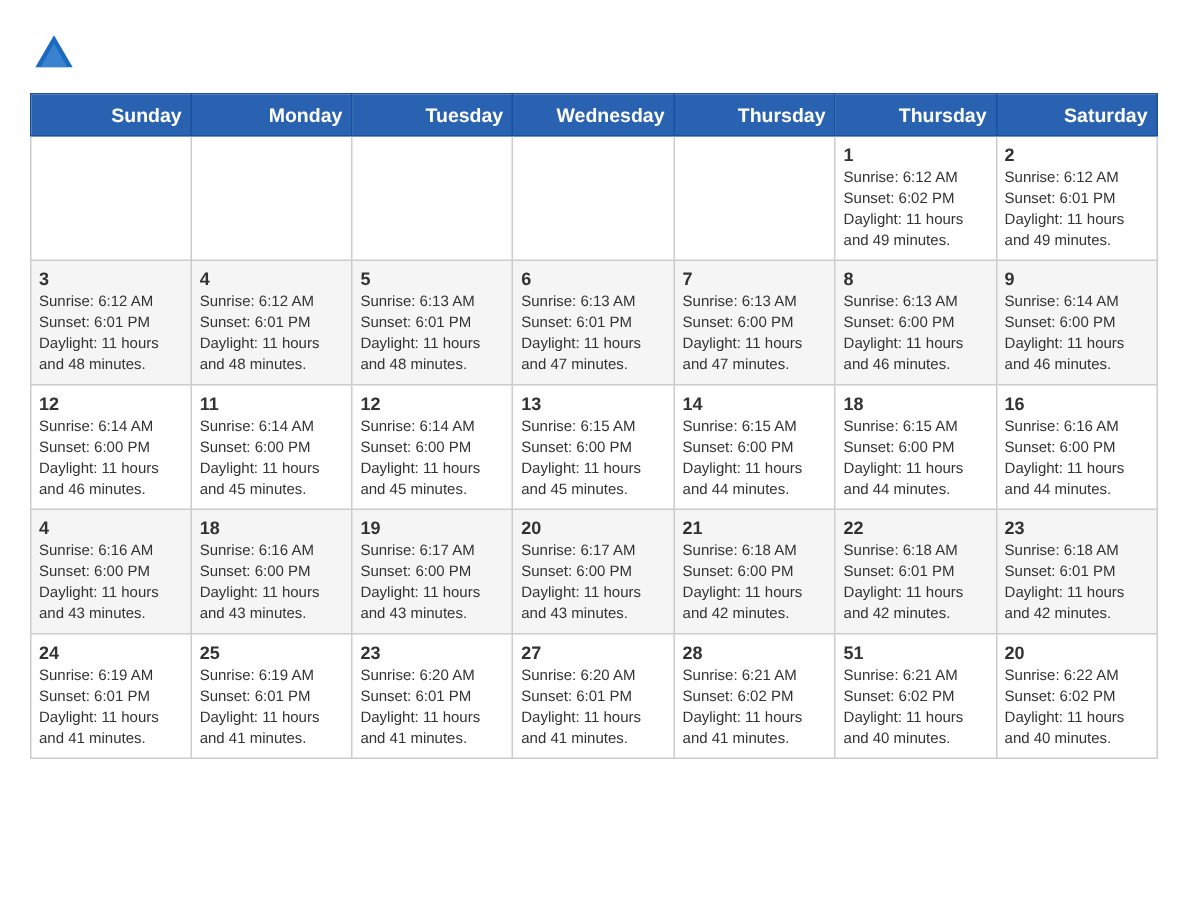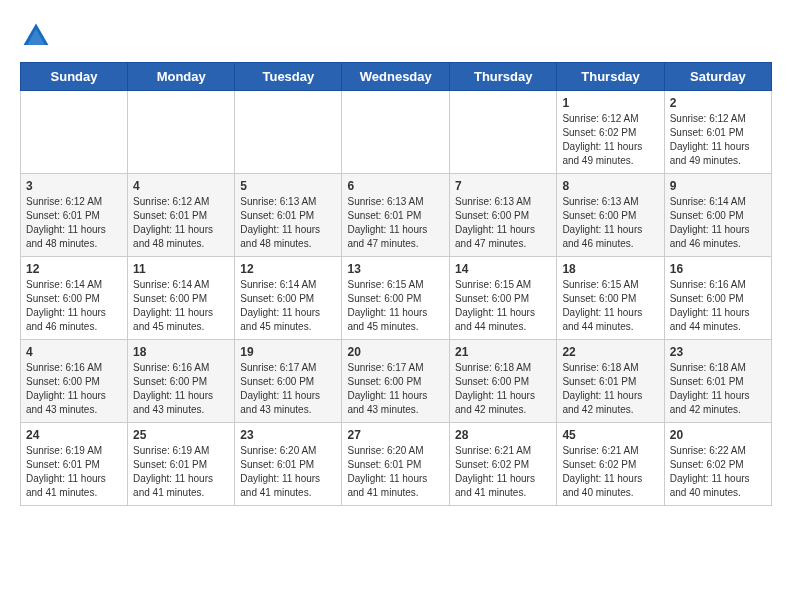--- a/index.html
+++ b/index.html
@@ -45,21 +45,21 @@
       color: #555;
     }
     .calendar {
       width: 100%;
       border-collapse: collapse;
       border: 1px solid #ccc;
     }
     .calendar th {
       background: #2962b0;
       color: #fff;
-      text-align: center;
+      text-align: right;
       padding: 6px 6px;
       font-size: 13px;
       font-weight: bold;
       border: 1px solid #1a4f9f;
     }
     .calendar td {
       vertical-align: top;
       padding: 5px 5px;
       border: 1px solid #ccc;
       font-size: 10.5px;
@@ -295,21 +295,21 @@
 Sunset: 6:01 PM
 Daylight: 11 hours and 41 minutes.</div>
         </td>
         <td>
           <span class="day-num">28</span>
           <div class="day-info">Sunrise: 6:21 AM
 Sunset: 6:02 PM
 Daylight: 11 hours and 41 minutes.</div>
         </td>
         <td>
-          <span class="day-num">45</span>
+          <span class="day-num">51</span>
           <div class="day-info">Sunrise: 6:21 AM
 Sunset: 6:02 PM
 Daylight: 11 hours and 40 minutes.</div>
         </td>
         <td>
           <span class="day-num">20</span>
           <div class="day-info">Sunrise: 6:22 AM
 Sunset: 6:02 PM
 Daylight: 11 hours and 40 minutes.</div>
         </td>

